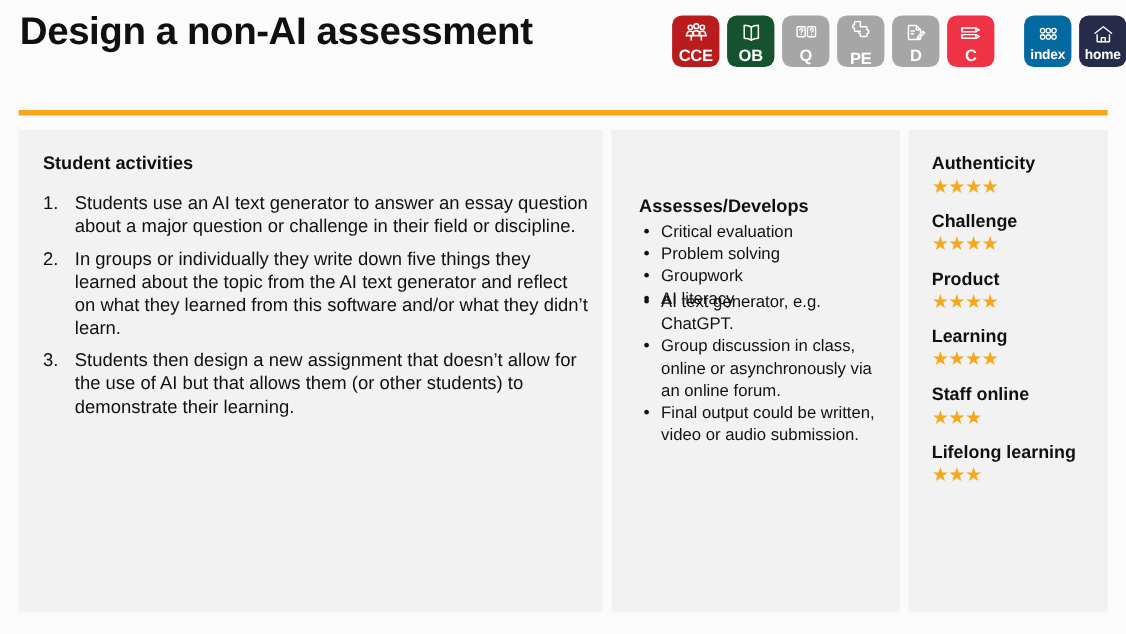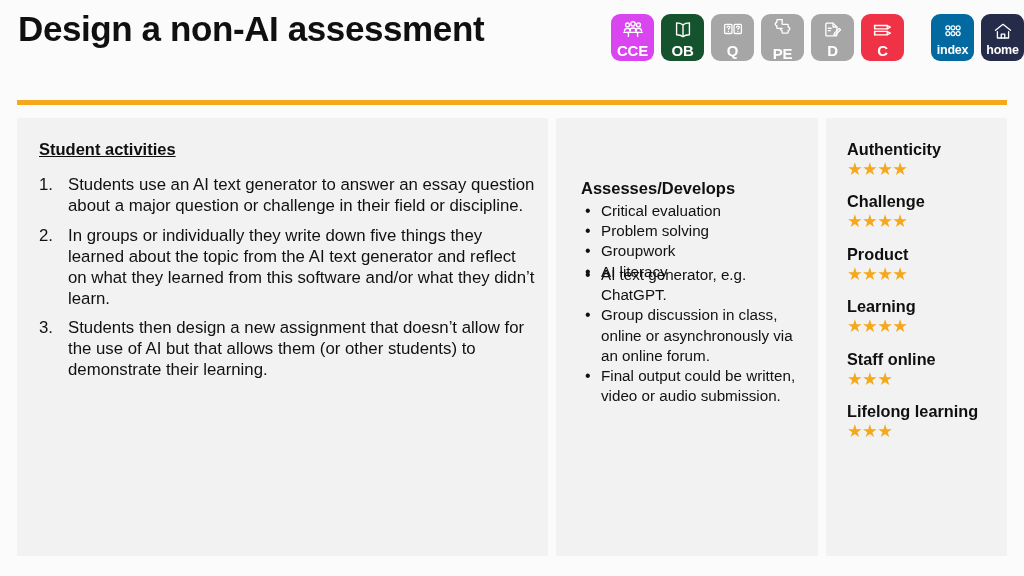--- a/index.html
+++ b/index.html
@@ -100,21 +100,20 @@
   #panel-ratings    { left: 826px; width: 181px; }
 
   
   #activities-heading {
     position: absolute;
     left: 22px;
     top: 22px;
     font-size: 16.5px;
     font-weight: bold;
     color: #101010;
-    text-decoration: underline;
   }
 
   #activities-list {
     position: absolute;
     left: 18px;
     top: 57px;
     width: 500px;
     list-style: none;
   }
 
@@ -191,21 +190,21 @@
   }
 </style>
 </head>
 <body>
 
 <div id="header">
 
   <div id="page-title">Design a non-AI assessment</div>
 
   <div id="nav-buttons">
-      <div class="nav-btn" style="background: #d946ef;">
+      <div class="nav-btn" style="background: #b91c1c;">
         <span class="nav-glyph">
           <svg width="22" height="22" viewBox="0 0 24 24" fill="none" stroke="#fff" stroke-width="1.5" stroke-linecap="round" stroke-linejoin="round">
             <circle cx="6" cy="6.5" r="2.1"></circle>
             <circle cx="12" cy="5.2" r="2.4"></circle>
             <circle cx="18" cy="6.5" r="2.1"></circle>
             <path d="M2.7 13.2c0-2 1.5-3 3.3-3s3.3 1 3.3 3"></path>
             <path d="M8.4 13.2c0-2.2 1.6-3.4 3.6-3.4s3.6 1.2 3.6 3.4"></path>
             <path d="M14.7 13.2c0-2 1.5-3 3.3-3s3.3 1 3.3 3"></path>
             <path d="M2 14.6h20"></path>
             <path d="M7 14.6v4.4M17 14.6v4.4"></path>

